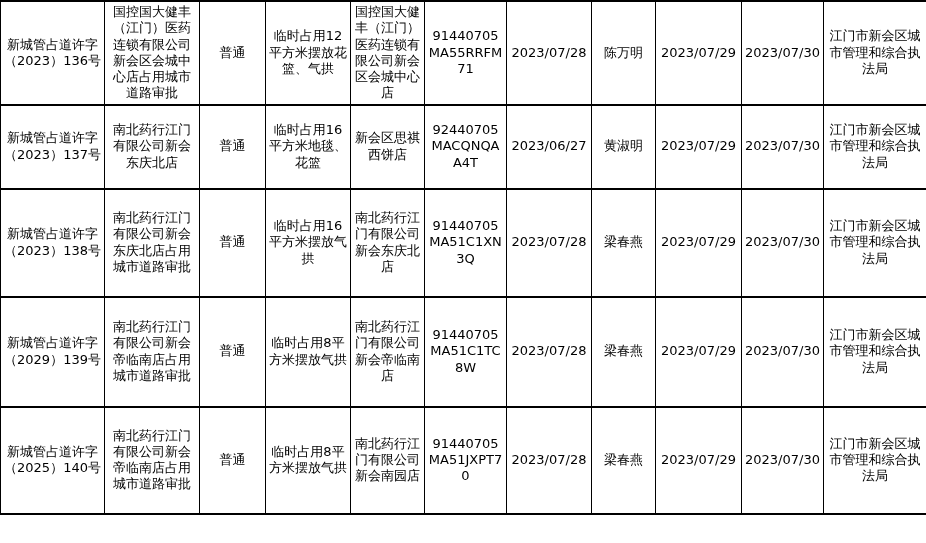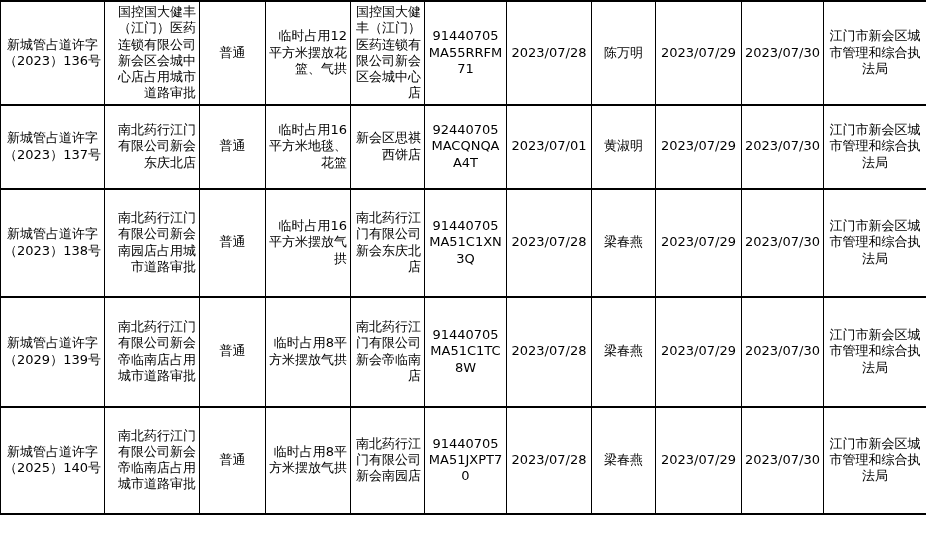--- a/index.html
+++ b/index.html
@@ -24,21 +24,21 @@
     border-bottom: 2px solid #000000;
     font-size: 13px;
     line-height: 1.25;
     padding: 2px 3px;
     vertical-align: middle;
     text-align: center;
     word-break: break-all;
     overflow: hidden;
   }
   table.permits td.al {
-    text-align: right;
+    text-align: center;
   }
 </style>
 </head>
 <body>
 
 <table class="permits">
   <colgroup>
     <col style="width:104px">
     <col style="width:95px">
     <col style="width:66px">
@@ -65,29 +65,29 @@
       <td>2023/07/30</td>
       <td>江门市新会区城市管理和综合执法局</td>
     </tr>
     <tr style="height:84px">
       <td>新城管占道许字（2023）137号</td>
       <td class="al">南北药行江门有限公司新会东庆北店</td>
       <td>普通</td>
       <td class="al">临时占用16平方米地毯、花篮</td>
       <td class="al">新会区思祺西饼店</td>
       <td>92440705MACQNQAA4T</td>
-      <td>2023/07/01</td>
+      <td>2023/06/27</td>
       <td>黄淑明</td>
       <td>2023/07/29</td>
       <td>2023/07/30</td>
       <td>江门市新会区城市管理和综合执法局</td>
     </tr>
     <tr style="height:108px">
       <td>新城管占道许字（2023）138号</td>
-      <td class="al">南北药行江门有限公司新会南园店占用城市道路审批</td>
+      <td class="al">南北药行江门有限公司新会东庆北店占用城市道路审批</td>
       <td>普通</td>
       <td class="al">临时占用16平方米摆放气拱</td>
       <td class="al">南北药行江门有限公司新会东庆北店</td>
       <td>91440705MA51C1XN3Q</td>
       <td>2023/07/28</td>
       <td>梁春燕</td>
       <td>2023/07/29</td>
       <td>2023/07/30</td>
       <td>江门市新会区城市管理和综合执法局</td>
     </tr>

